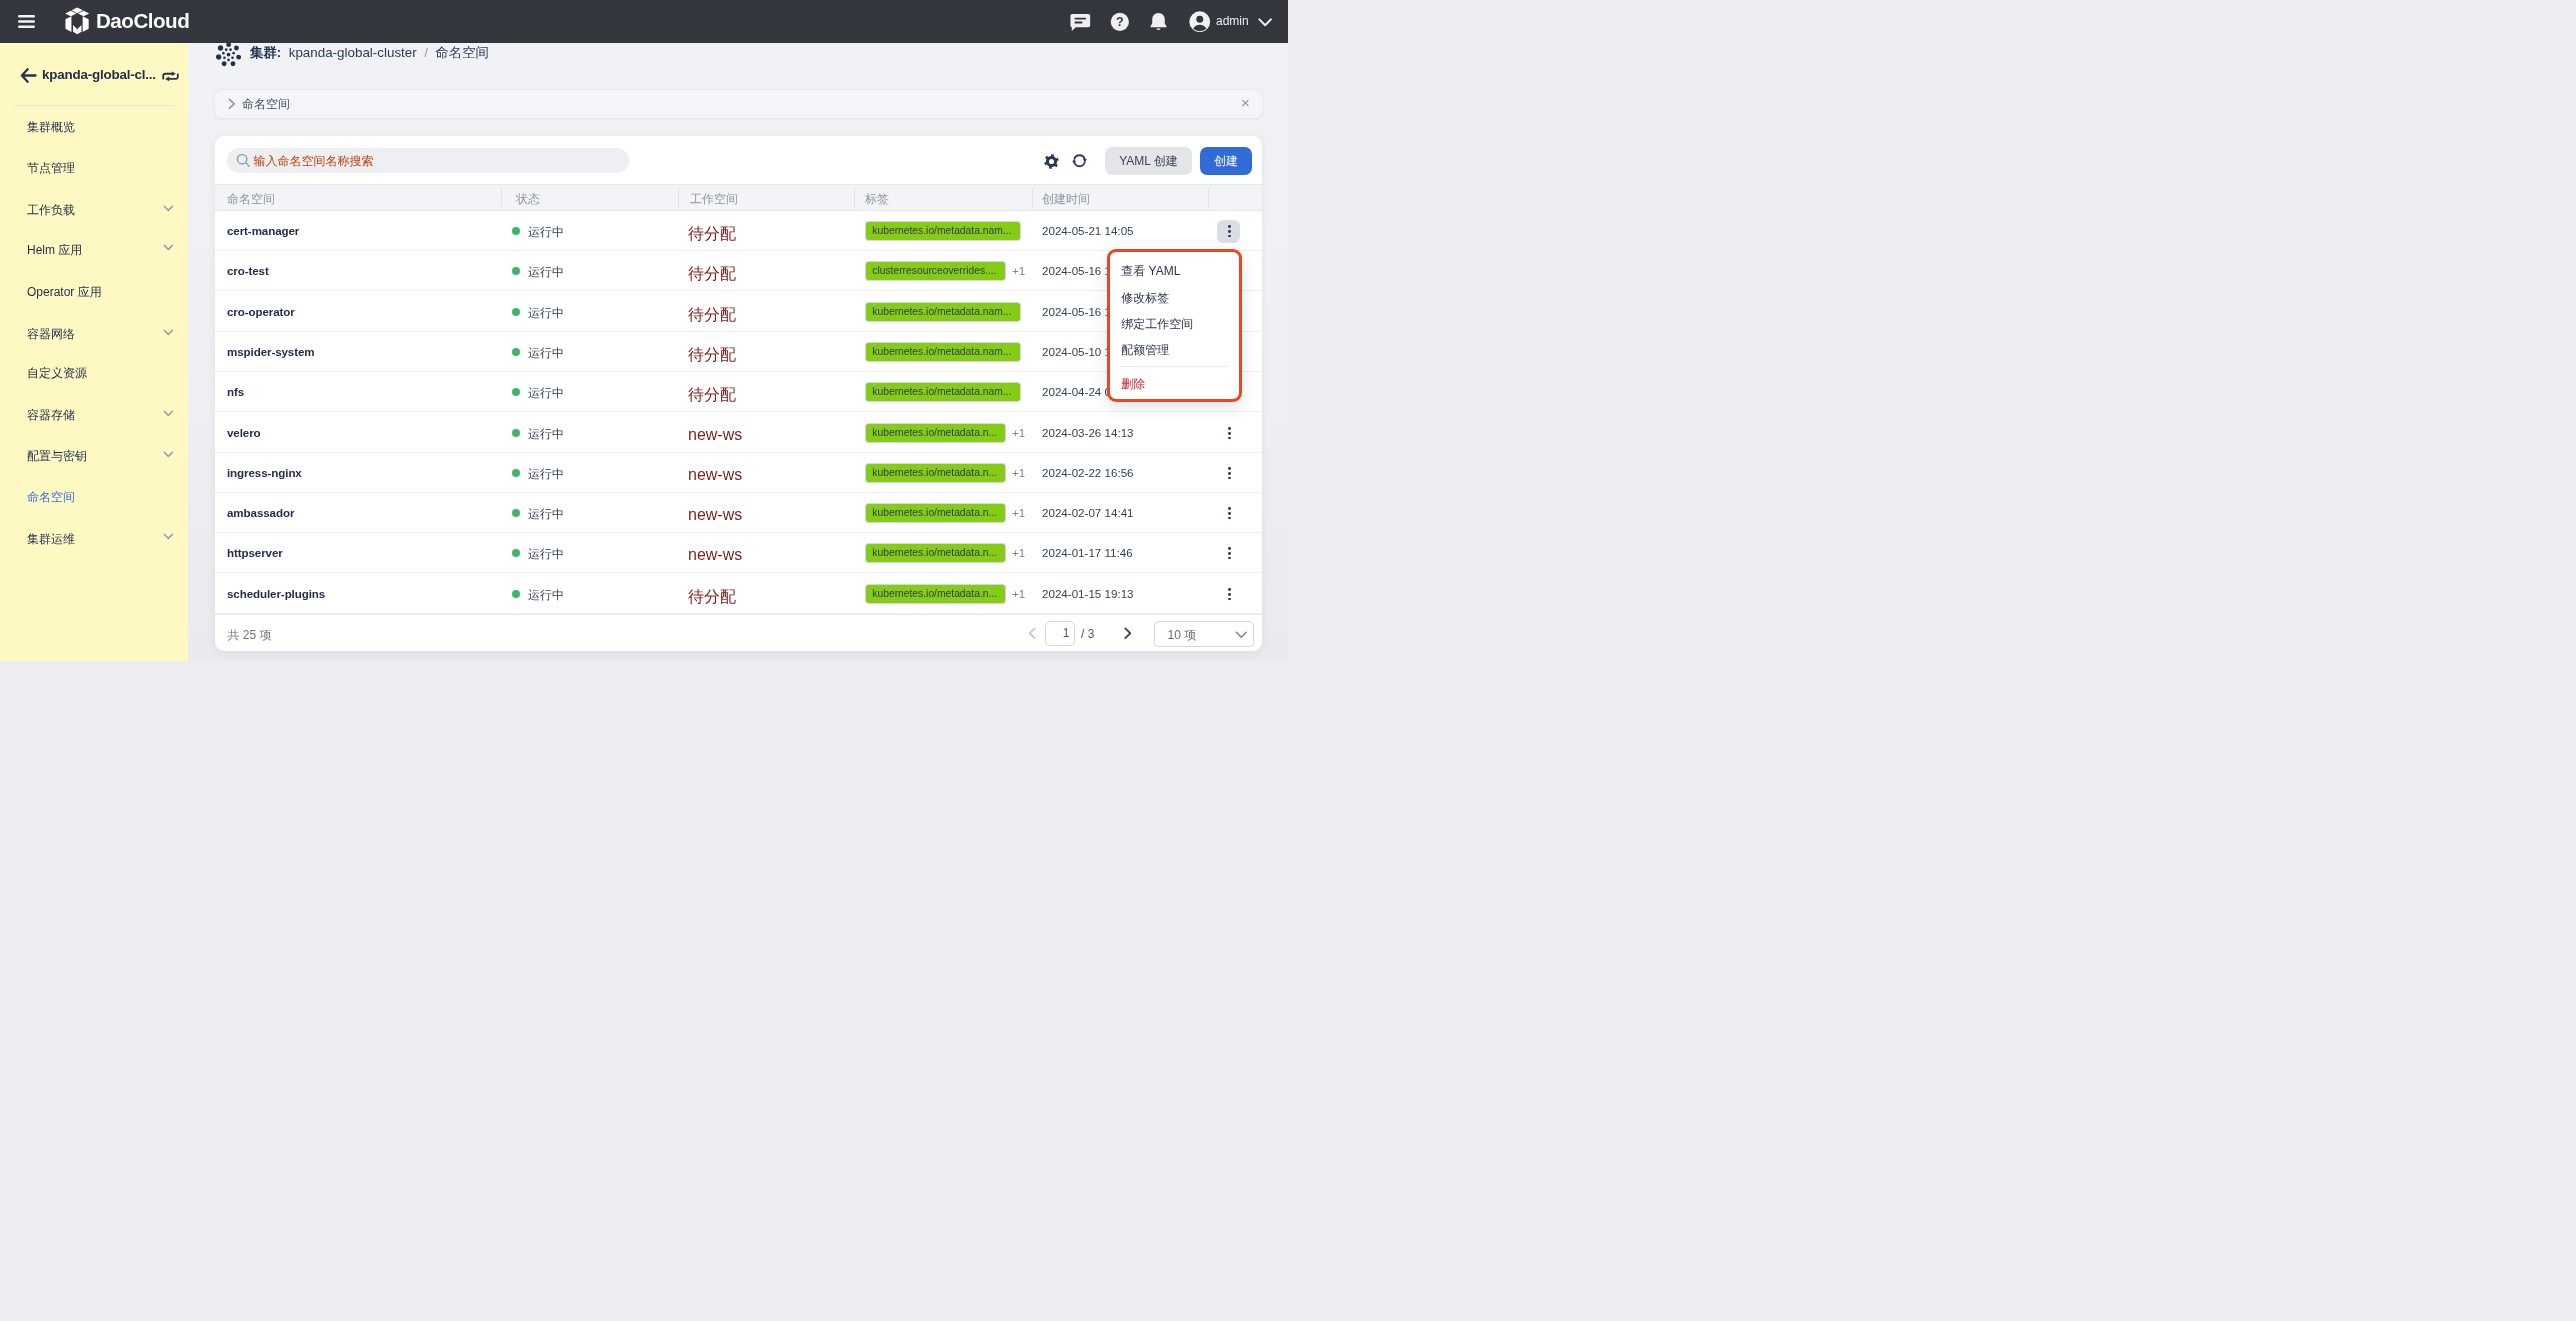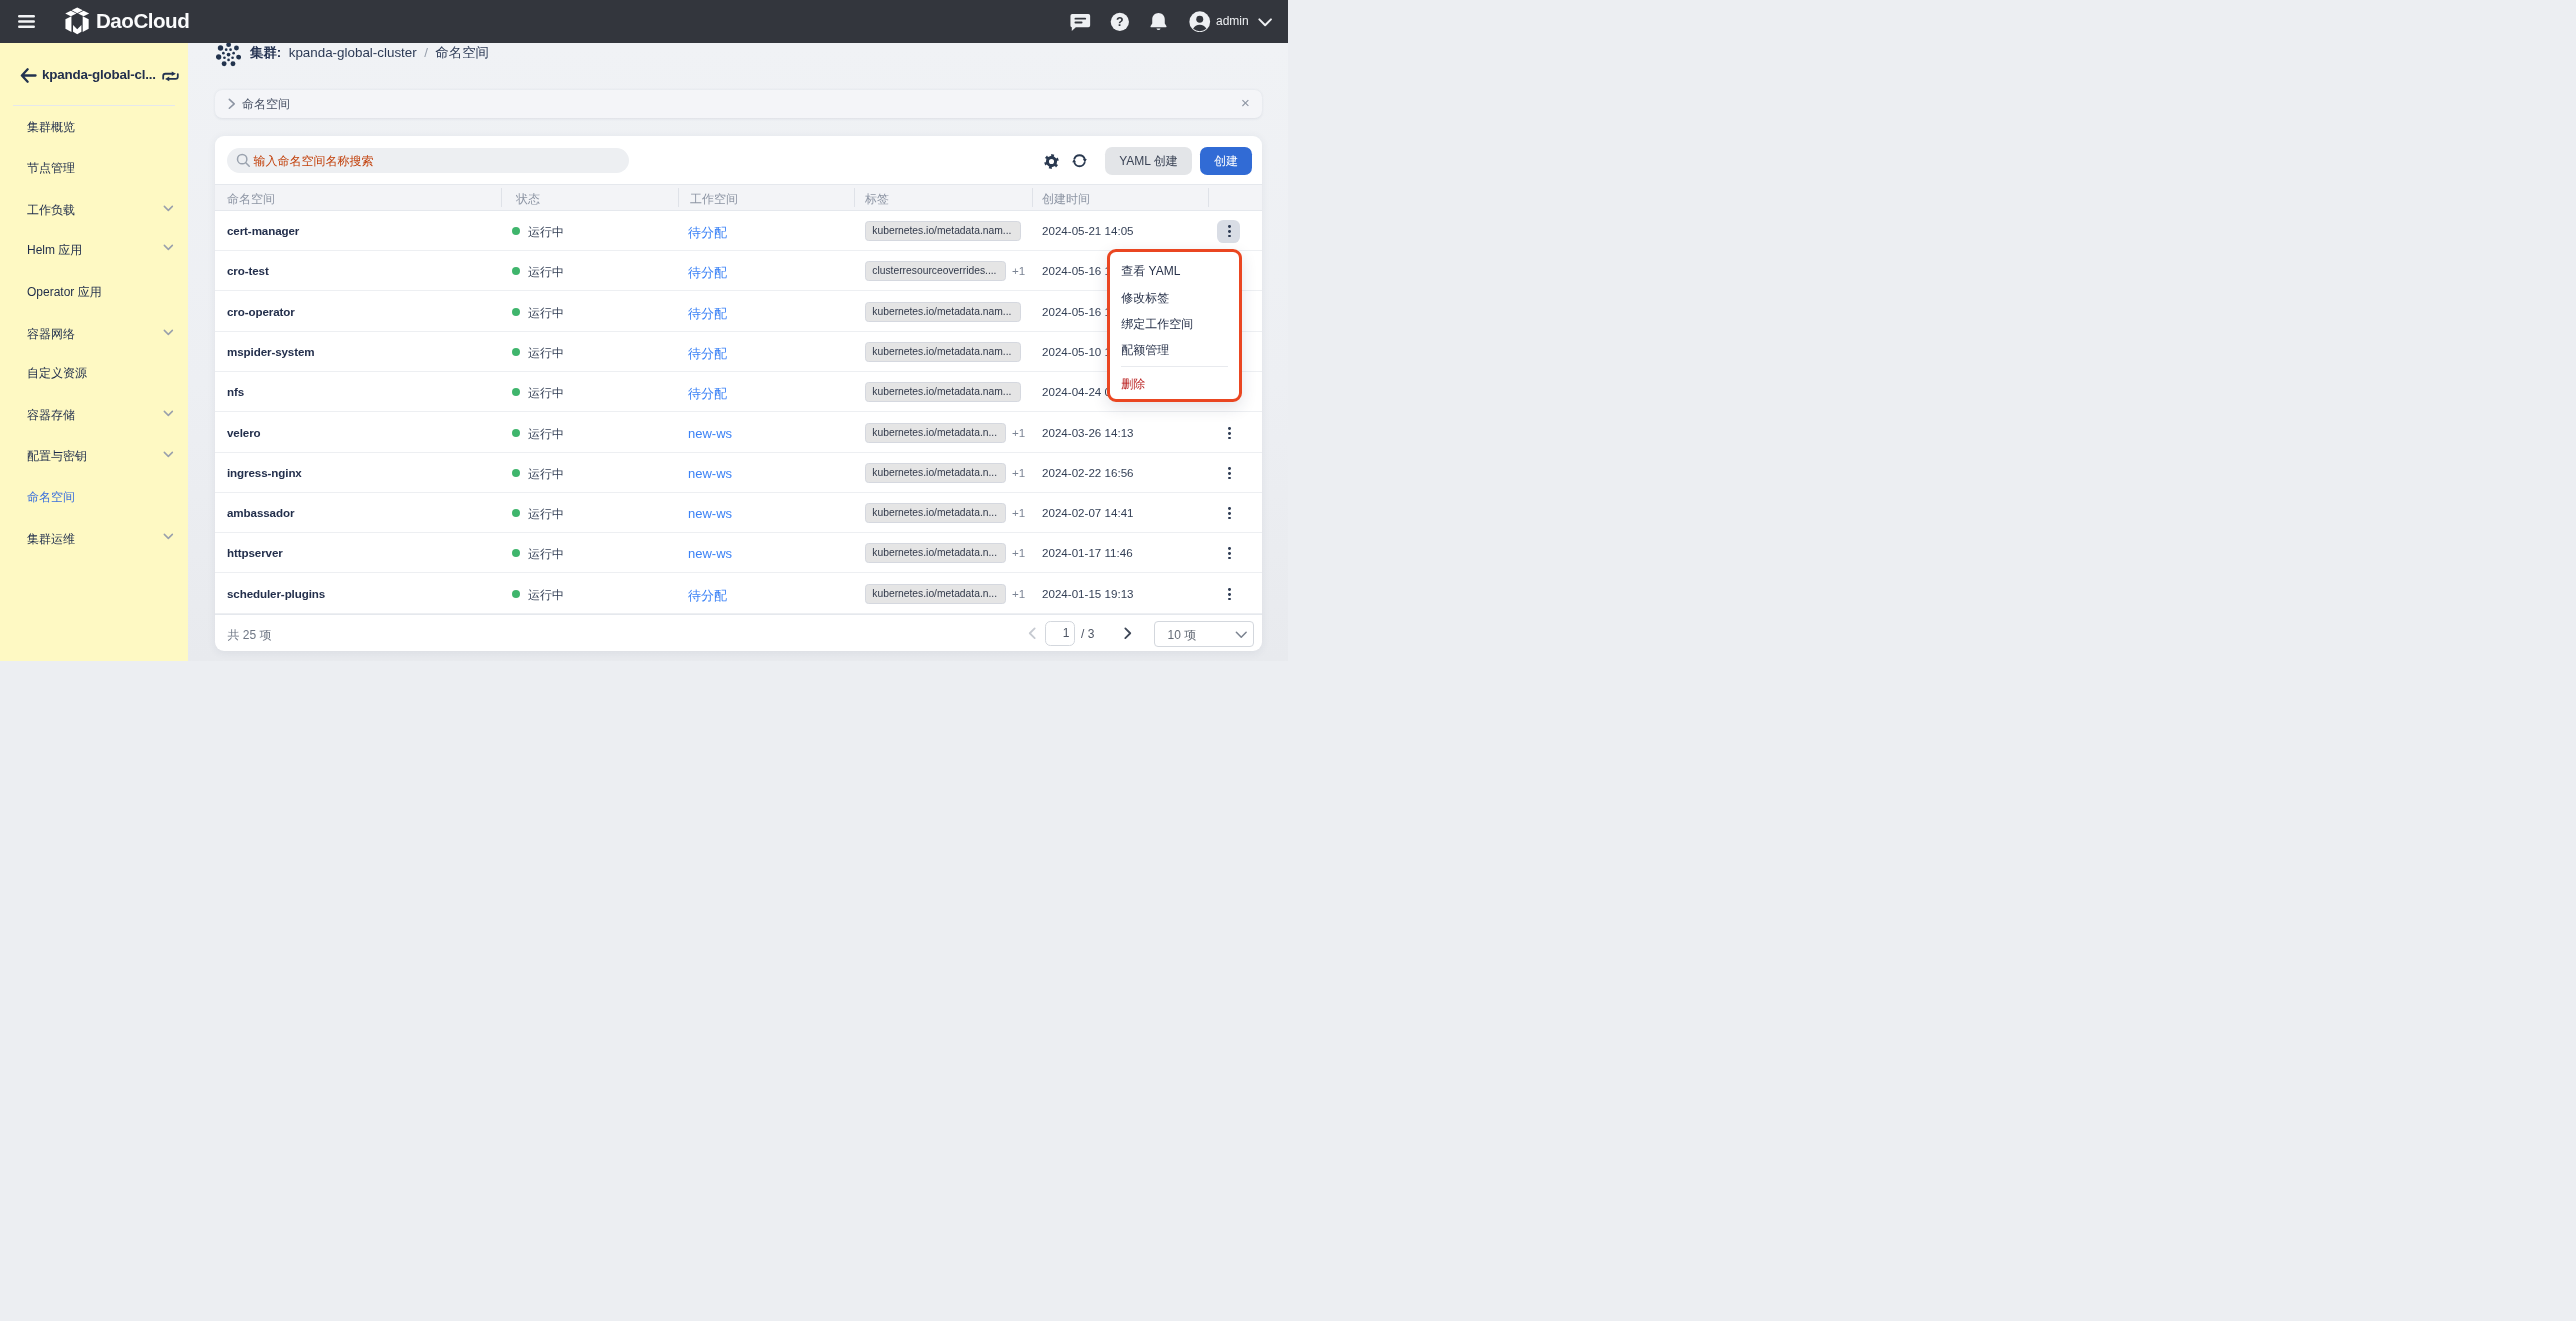--- a/index.html
+++ b/index.html
@@ -44,22 +44,22 @@
                 border-radius:7.2px; font-size:12px; color:#fff; text-align:center; line-height:28px; }
 
   .thead { position:absolute; left:0; top:48px; width:1047px; height:27px; background:#f3f4f7;
            border-top:0.9px solid #e5e8ed; border-bottom:0.9px solid #e5e8ed; }
   .th { position:absolute; top:6.3px; font-size:12px; color:#8d95a4; }
   .vsep { position:absolute; top:2.7px; height:19.7px; width:0.9px; background:#dfe2e8; }
   .trow { position:absolute; left:0; width:1047px; height:40px; border-bottom:0.9px solid #edeff2; background:#fff; }
   .td-name { position:absolute; left:12px; top:13.4px; font-size:11.6px; font-weight:bold; color:#232f4c; letter-spacing:-0.1px; }
   .dot { position:absolute; left:297px; top:16px; width:8px; height:8px; border-radius:50%; background:#3fb56c; }
   .td-st { position:absolute; left:313px; top:13.4px; font-size:12px; color:#333f55; }
-  .td-ws { position:absolute; left:473px; top:13.4px; font-size:13px; color:#3b82f6; }
-  .chip { position:absolute; left:650px; top:10.3px; height:19.7px; line-height:18px; background:#e5e5e5;
+  .td-ws { position:absolute; left:473px; top:13.4px; font-size:16px; color:#7f1d1d; }
+  .chip { position:absolute; left:650px; top:10.3px; height:19.7px; line-height:18px; background:#84cc16;
           border:0.9px solid #d5d8df; border-radius:3.6px; font-size:10.3px; color:#323a4b; padding:0 6.3px;
           white-space:nowrap; overflow:hidden; }
   .plus1 { position:absolute; left:797px; top:13.4px; font-size:11.6px; color:#7b8494; }
   .td-time { position:absolute; left:827px; top:13.4px; font-size:11.6px; color:#333f55; white-space:nowrap; }
   .dots3 { position:absolute; left:1013px; top:14px; }
   .dots3 i { display:block; width:2.9px; height:2.9px; border-radius:50%; background:#2c3a52; margin-bottom:1.9px; }
   .dots-btn { position:absolute; left:1002px; top:9.4px; width:23px; height:23px; background:#d9dde5; border-radius:6.3px; }
 
   .pager { position:absolute; left:0; top:478px; width:1047px; height:36px; border-top:0.9px solid #e5e8ed; }
   .pg-total { position:absolute; left:12.5px; top:11.6px; font-size:12px; color:#6e7684; }

